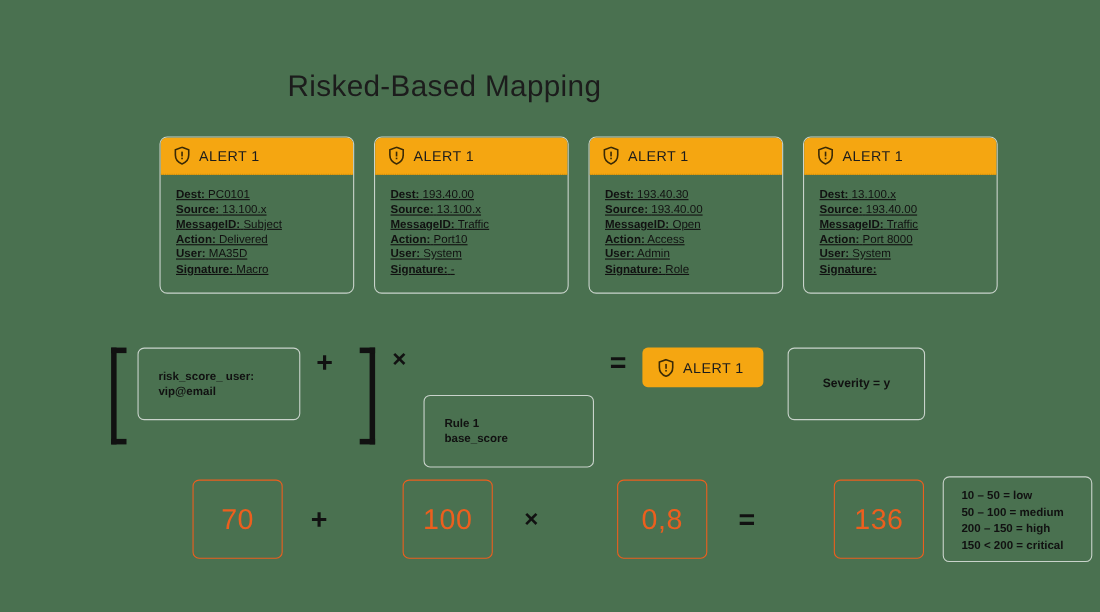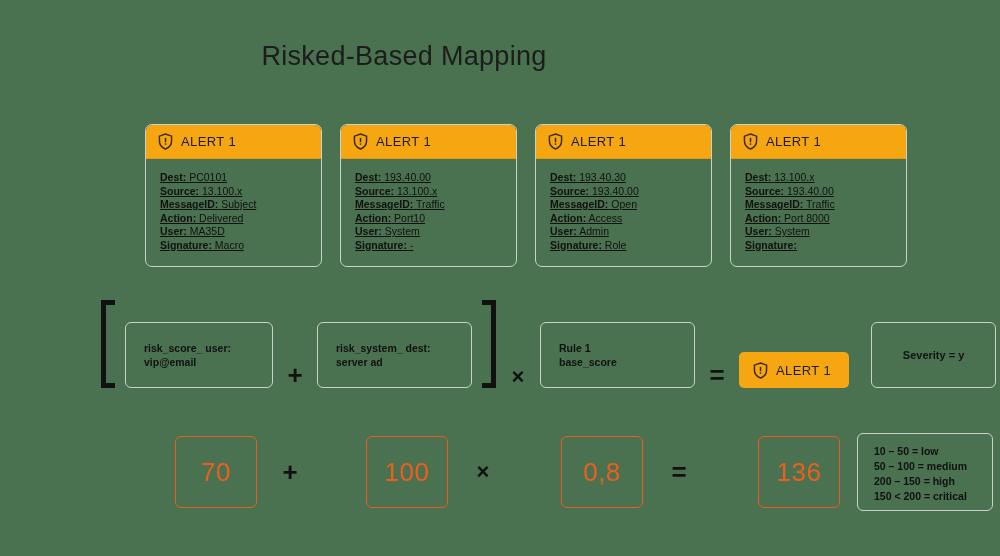--- a/index.html
+++ b/index.html
@@ -11,21 +11,21 @@
     height: 556px;
     background: #4a7150;
     font-family: "Liberation Sans", sans-serif;
     overflow: hidden;
     position: relative;
   }
 
   
   .page-title {
     position: absolute;
-    top: 41px;
+    top: 63px;
     left: 0;
     width: 808px;
     text-align: center;
     font-size: 27px;
     font-weight: 500;
     color: #1c1c1c;
     letter-spacing: 0.3px;
   }
 
   
@@ -77,21 +77,21 @@
   .field-line .k {
     font-weight: bold;
   }
 
   
   .formula-row {
     position: absolute;
     top: 316px;
     left: 86px;
     display: flex;
-    align-items: flex-end;
+    align-items: flex-start;
     height: 72px;
     padding-left: 15px;
   }
   .bracket {
     width: 14px;
     height: 88px;
     position: relative;
     flex: 0 0 auto;
   }
   .bracket::before {
@@ -311,24 +311,20 @@
 <div class="formula-row">
   <div class="bracket left"></div>
 
   <div class="term-box" style="width:148px;margin-left:10px;">
     <span class="term-text">risk_score_ user:
 vip@email</span>
   </div>
 
   <div class="op">+</div>
 
-  <div class="term-box" style="width:155px;">
-    <span class="term-text">risk_system_ dest:
-server ad</span>
-  </div>
 
   <div class="bracket right" style="margin-left:10px;"></div>
 
   <div class="op small">×</div>
 
   <div class="term-box" style="width:155px;margin-top:43px;">
     <span class="term-text">Rule 1
 base_score</span>
   </div>
 

